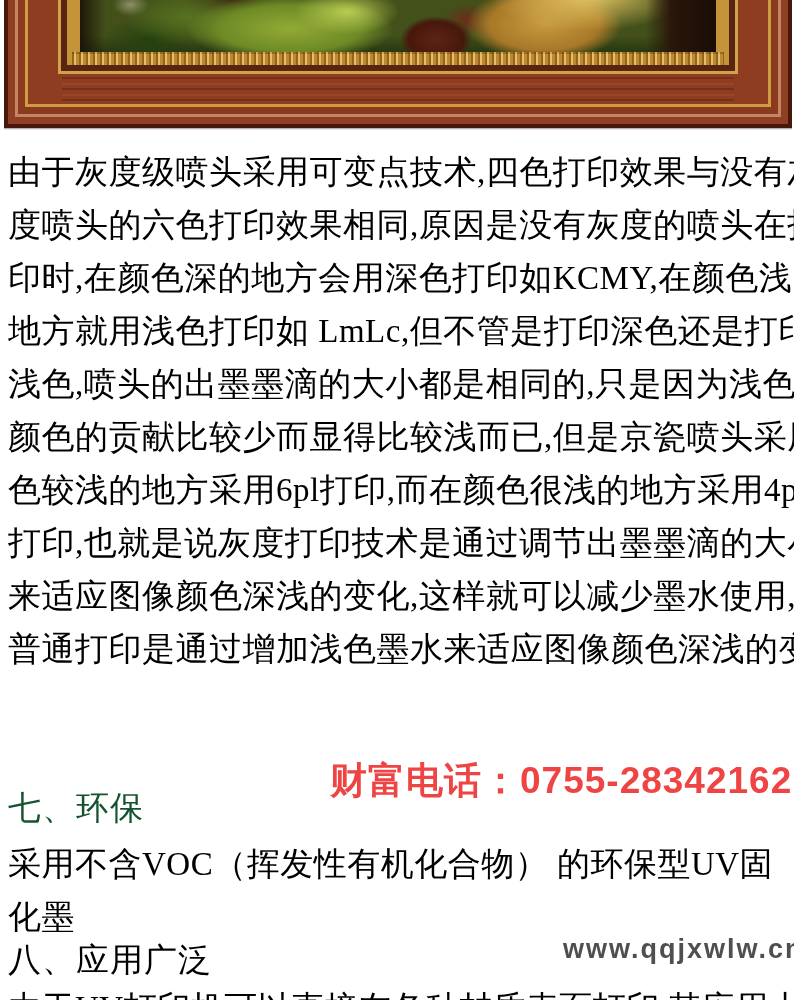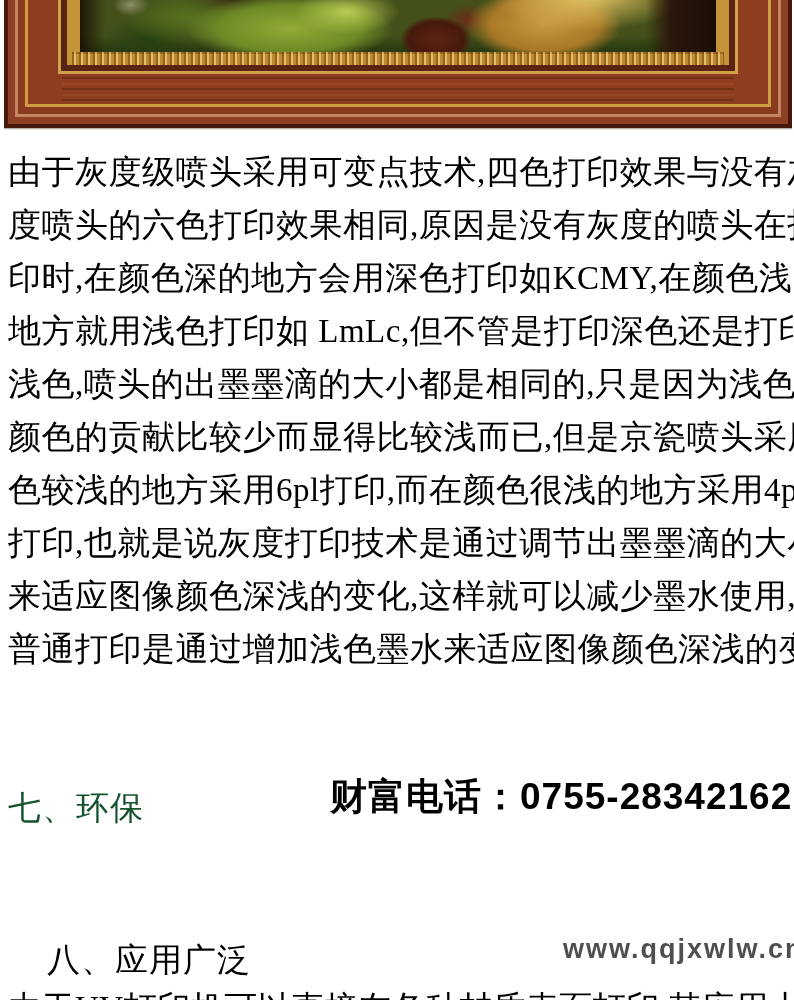--- a/index.html
+++ b/index.html
@@ -67,36 +67,36 @@
   }
 
   
   .body-text{
     position:absolute;left:8px;top:146px;width:780px;
     font-size:33px;line-height:53px;color:#000;
     letter-spacing:0.5px;
   }
   .body-text .ln{white-space:nowrap;}
   .phone{
-    position:absolute;left:330px;top:772px;
+    position:absolute;left:330px;top:756px;
     font-family:"Liberation Sans","DejaVu Sans",sans-serif;
-    font-size:37px;font-weight:bold;color:#000000;
+    font-size:37px;font-weight:bold;color:#ef4444;
     white-space:nowrap;letter-spacing:1px;
   }
   .sec-head1{
     position:absolute;left:8px;top:786px;
     font-size:33px;color:#14532d;letter-spacing:1px;
   }
   .sec7-body{
     position:absolute;left:8px;top:838px;width:780px;
     font-size:33px;line-height:53px;color:#000;letter-spacing:0.5px;
   }
   .sec-head2{
     position:absolute;left:8px;top:938px;
-    font-size:33px;color:#000;letter-spacing:1px;margin-left:39px;
+    font-size:33px;color:#000;letter-spacing:1px;
   }
   .watermark{
     position:absolute;left:563px;top:934px;
     font-family:"Liberation Sans","DejaVu Sans",sans-serif;
     font-size:27px;font-weight:bold;color:#4f4f4f;
     letter-spacing:2px;white-space:nowrap;
   }
   .cutoff{
     position:absolute;left:8px;top:988px;width:780px;height:12px;
     overflow:hidden;
@@ -144,20 +144,21 @@
   <div class="ln">色较浅的地方采用6pl打印,而在颜色很浅的地方采用4pl</div>
   <div class="ln">打印,也就是说灰度打印技术是通过调节出墨墨滴的大小</div>
   <div class="ln">来适应图像颜色深浅的变化,这样就可以减少墨水使用,而</div>
   <div class="ln">普通打印是通过增加浅色墨水来适应图像颜色深浅的变化</div>
 </div>
 
 <div class="phone">财富电话：0755-28342162</div>
 
 <div class="sec-head1">七、环保</div>
 <div class="sec7-body">
+  <div class="ln">采用不含VOC（挥发性有机化合物）  的环保型UV固化墨</div>
 </div>
 
 <div class="sec-head2">八、应用广泛</div>
 
 <div class="watermark">www.qqjxwlw.cn</div>
 
 <div class="cutoff">
   <div class="inner">由于UV打印机可以直接在各种材质表面打印,其应用十分广</div>
 </div>
 

